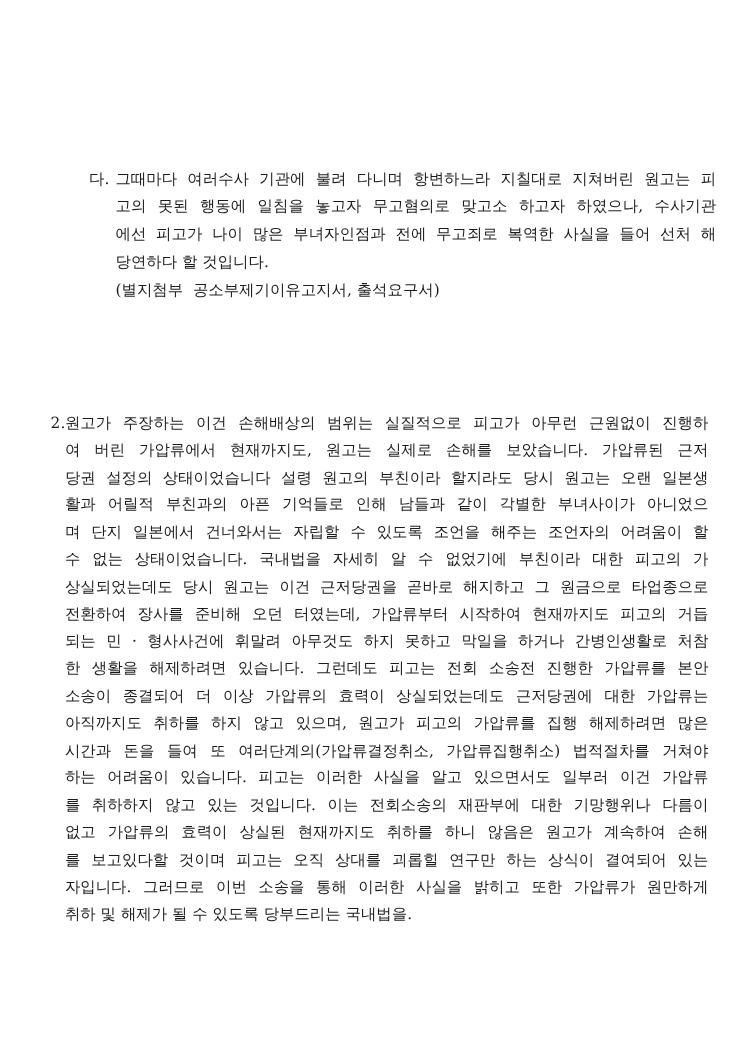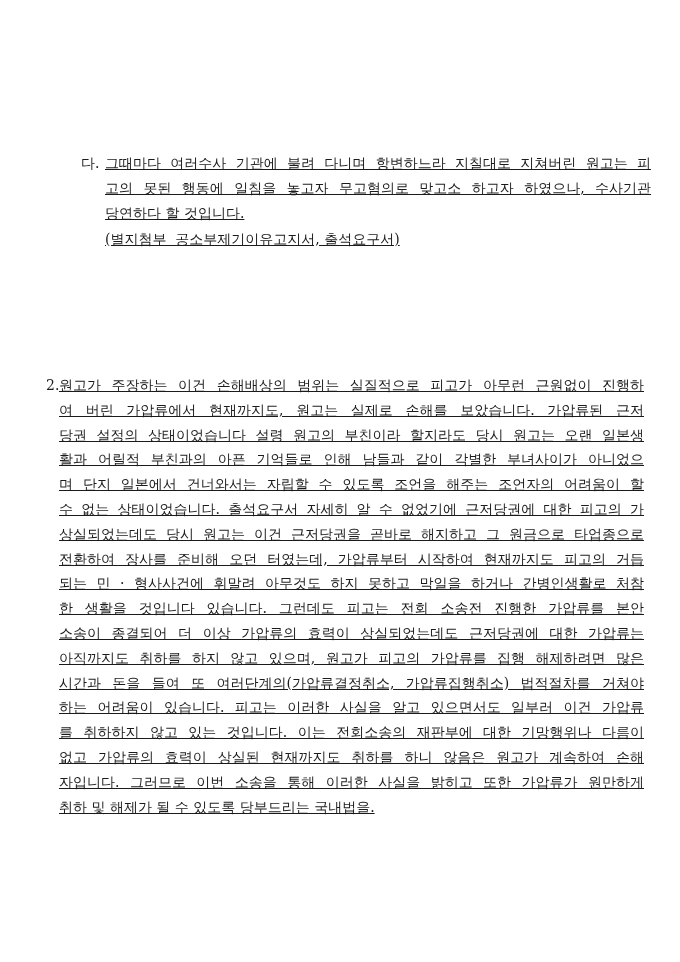--- a/index.html
+++ b/index.html
@@ -23,56 +23,57 @@
     font-size: 14px; line-height: 25.2px;
     white-space: pre;
   }
   .para-da .marker { left: -24px; }
   .para-2  .marker { left: -13px; line-height: 24.8px; }
   .line {
     font-size: 14px;
     line-height: 25.2px;
     white-space: pre-wrap;
     letter-spacing: 0;
-    text-decoration: underline;
   }
   .para-2 .line { line-height: 24.8px; }
   .just {
     text-align: justify;
     text-align-last: justify;
   }
 </style>
 </head>
 <body>
 
 <div class="page">
 
   <div class="para para-da">
     <span class="marker">다.</span>
     <div class="line just">그때마다 여러수사 기관에 불려 다니며 항변하느라 지칠대로 지쳐버린 원고는 피</div>
     <div class="line just">고의 못된 행동에 일침을 놓고자 무고혐의로 맞고소 하고자 하였으나, 수사기관</div>
+    <div class="line just">에선 피고가 나이 많은 부녀자인점과 전에 무고죄로 복역한 사실을 들어 선처 해</div>
     <div class="line">당연하다 할 것입니다.</div>
     <div class="line">(별지첨부  공소부제기이유고지서, 출석요구서)</div>
   </div>
 
   <div class="para para-2">
     <span class="marker">2.</span>
     <div class="line just">원고가 주장하는 이건 손해배상의 범위는 실질적으로 피고가 아무런 근원없이 진행하</div>
     <div class="line just">여 버린 가압류에서 현재까지도, 원고는 실제로 손해를 보았습니다. 가압류된 근저</div>
     <div class="line just">당권 설정의 상태이었습니다 설령 원고의 부친이라 할지라도 당시 원고는 오랜 일본생</div>
     <div class="line just">활과 어릴적 부친과의 아픈 기억들로 인해 남들과 같이 각별한 부녀사이가 아니었으</div>
     <div class="line just">며 단지 일본에서 건너와서는 자립할 수 있도록 조언을 해주는 조언자의 어려움이 할</div>
-    <div class="line just">수 없는 상태이었습니다. 출석요구서 자세히 알 수 없었기에 근저당권에 대한 피고의 가</div>
+    <div class="line just">수 없는 상태이었습니다. 국내법을 자세히 알 수 없었기에 부친이라 대한 피고의 가</div>
     <div class="line just">상실되었는데도 당시 원고는 이건 근저당권을 곧바로 해지하고 그 원금으로 타업종으로</div>
     <div class="line just">전환하여 장사를 준비해 오던 터였는데, 가압류부터 시작하여 현재까지도 피고의 거듭</div>
     <div class="line just">되는 민 · 형사사건에 휘말려 아무것도 하지 못하고 막일을 하거나 간병인생활로 처참</div>
-    <div class="line just">한 생활을 것입니다 있습니다. 그런데도 피고는 전회 소송전 진행한 가압류를 본안</div>
+    <div class="line just">한 생활을 해제하려면 있습니다. 그런데도 피고는 전회 소송전 진행한 가압류를 본안</div>
     <div class="line just">소송이 종결되어 더 이상 가압류의 효력이 상실되었는데도 근저당권에 대한 가압류는</div>
     <div class="line just">아직까지도 취하를 하지 않고 있으며, 원고가 피고의 가압류를 집행 해제하려면 많은</div>
     <div class="line just">시간과 돈을 들여 또 여러단계의(가압류결정취소, 가압류집행취소) 법적절차를 거쳐야</div>
     <div class="line just">하는 어려움이 있습니다. 피고는 이러한 사실을 알고 있으면서도 일부러 이건 가압류</div>
     <div class="line just">를 취하하지 않고 있는 것입니다. 이는 전회소송의 재판부에 대한 기망행위나 다름이</div>
     <div class="line just">없고 가압류의 효력이 상실된 현재까지도 취하를 하니 않음은 원고가 계속하여 손해</div>
+    <div class="line just">를 보고있다할 것이며 피고는 오직 상대를 괴롭힐 연구만 하는 상식이 결여되어 있는</div>
     <div class="line just">자입니다. 그러므로 이번 소송을 통해 이러한 사실을 밝히고 또한 가압류가 원만하게</div>
     <div class="line">취하 및 해제가 될 수 있도록 당부드리는 국내법을.</div>
   </div>
 
 </div>
 
 </body></html>

